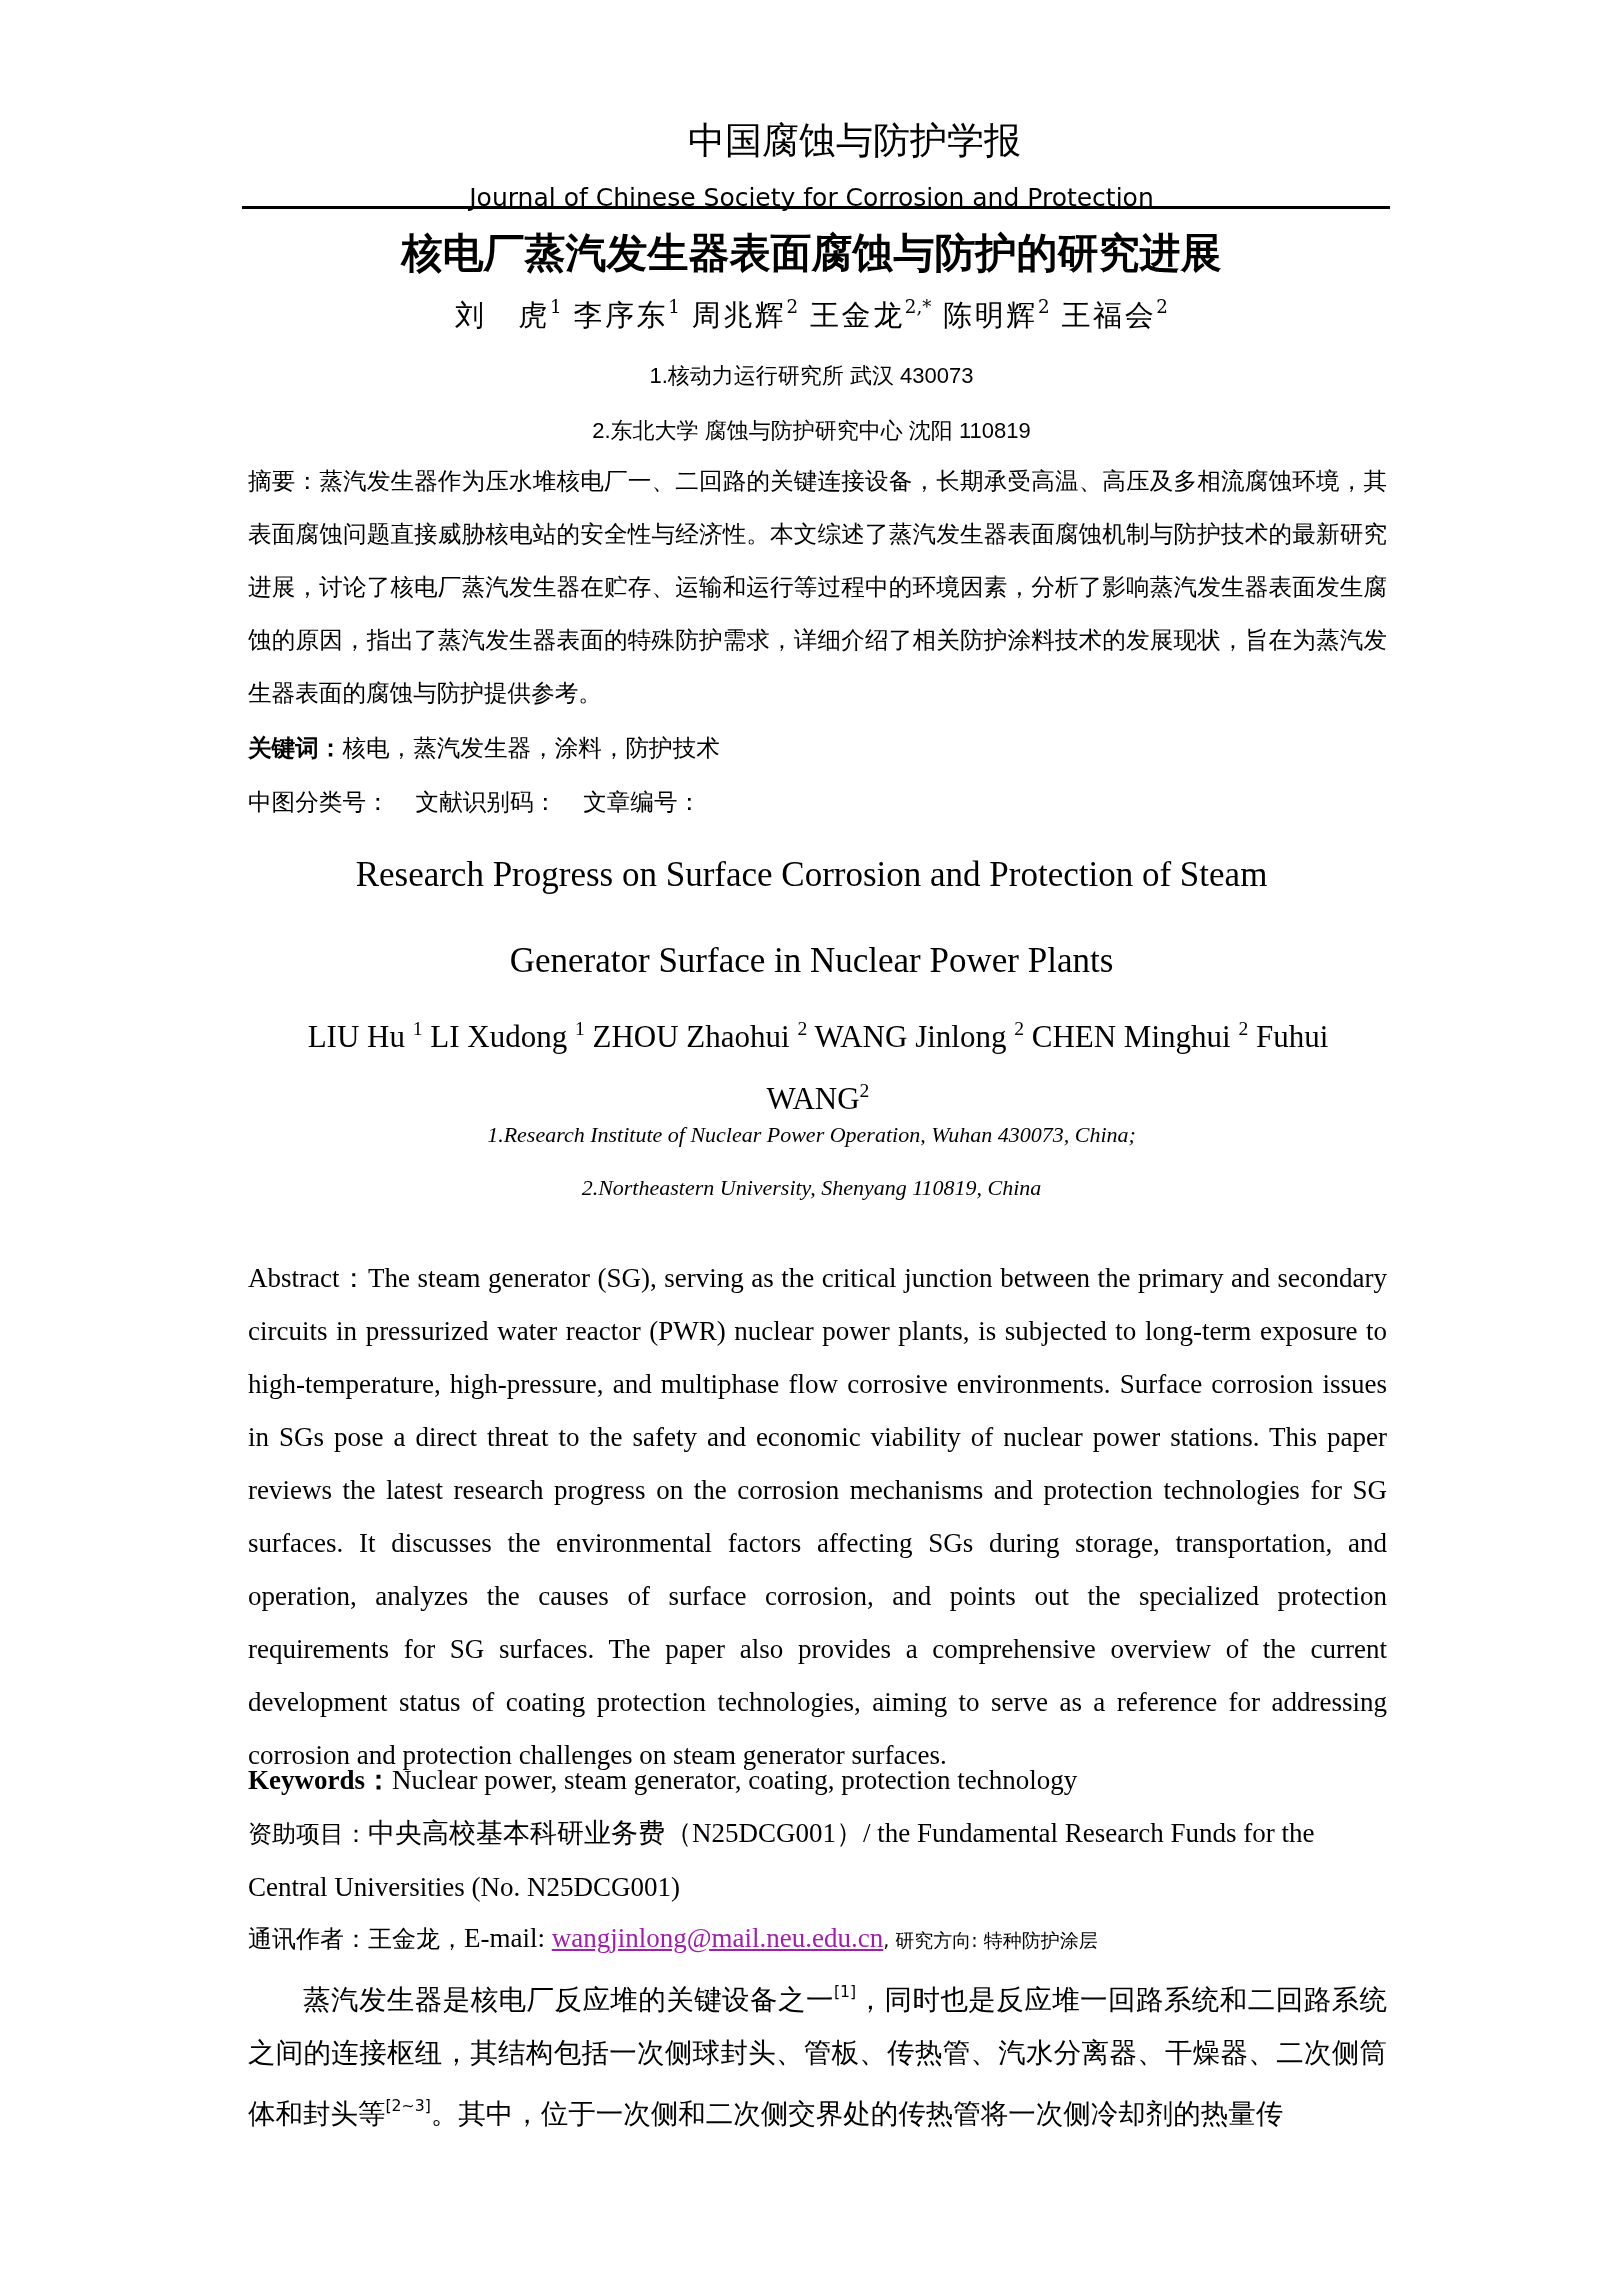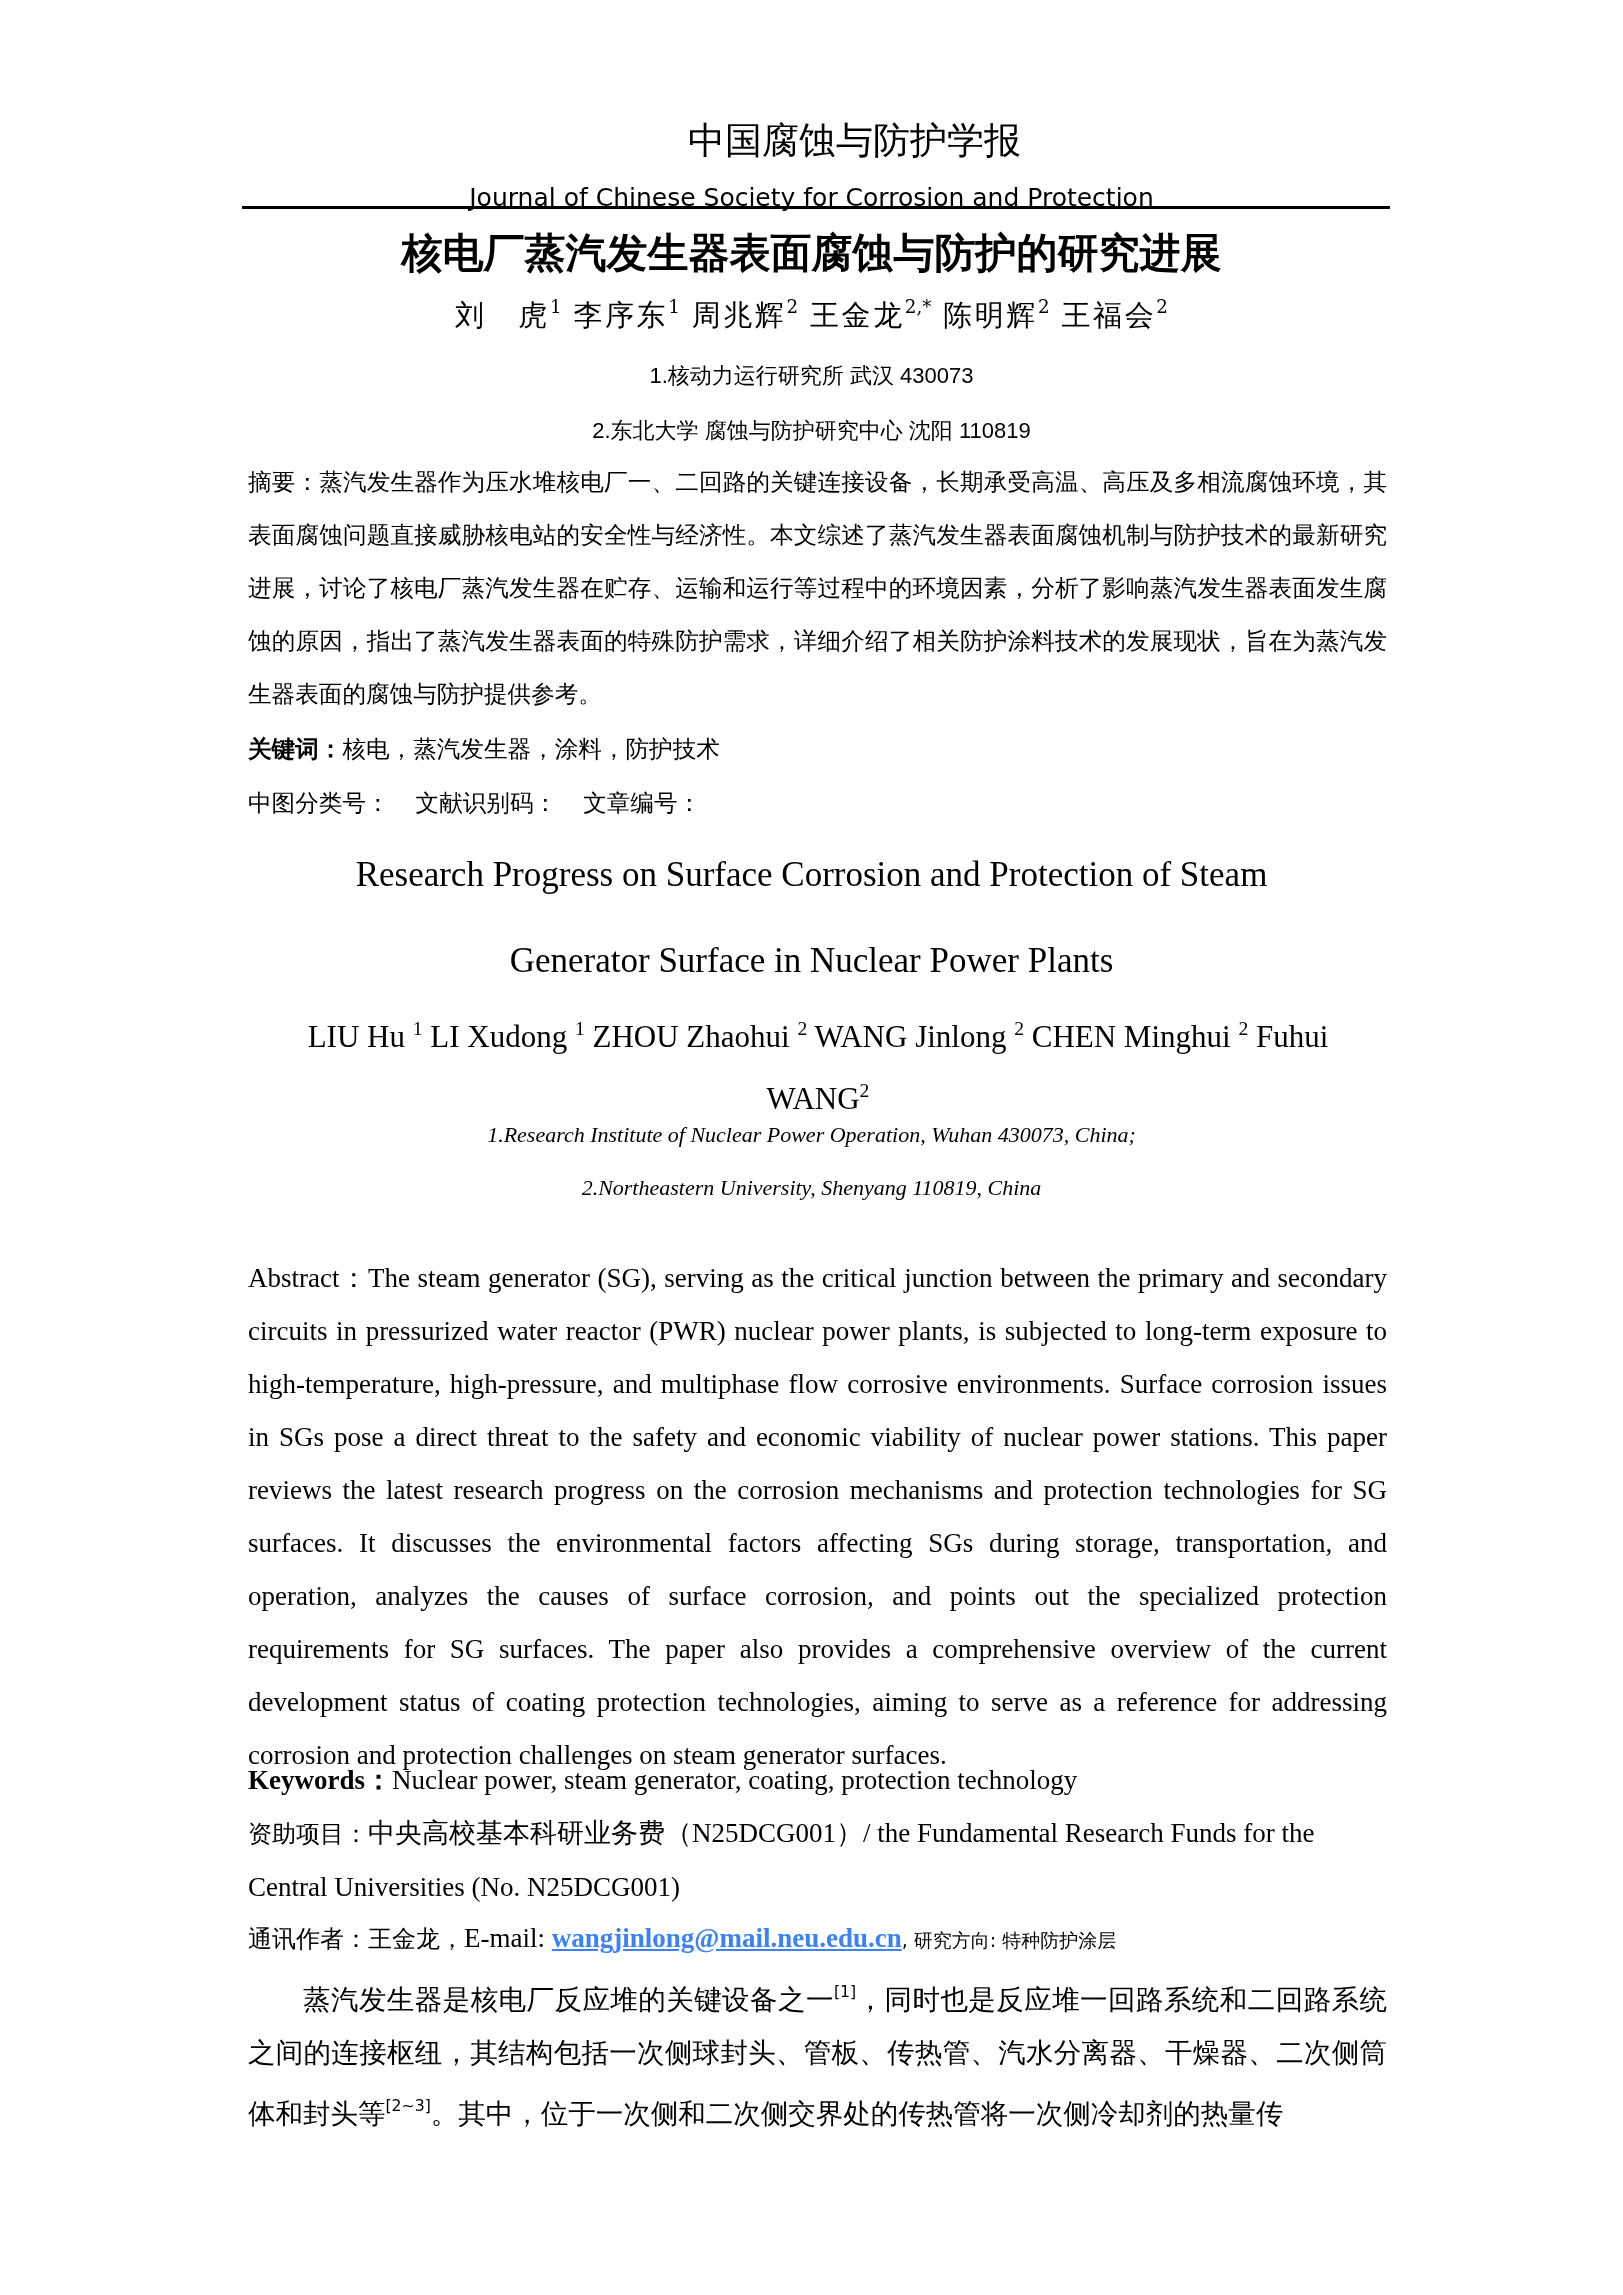--- a/index.html
+++ b/index.html
@@ -8,28 +8,28 @@
   .center { left: 0; width: 1623px; text-align: center; }
   .col { left: 248px; width: 1139px; }
   .sans { font-family: "DejaVu Sans", sans-serif; }
   .journal-cn { top: 116px; font-size: 37px; font-family: "DejaVu Sans", sans-serif; font-weight: 300; padding-left: 43px; }
   .journal-en { top: 183px; font-size: 25px; font-family: "DejaVu Sans", sans-serif; }
   .rule { left: 242px; width: 1148px; top: 206px; height: 3.3px; background: #000; }
   .title-cn { top: 226px; font-size: 41px; font-family: "DejaVu Sans", sans-serif; font-weight: bold; }
   .authors-cn { top: 296px; font-size: 29px; font-family: "DejaVu Serif", serif; letter-spacing: 2.6px; }
   .authors-cn sup { font-size: 18.3px; vertical-align: 11.8px; letter-spacing: 0; }
   .affil-cn { font-size: 22px; font-family: Liberation Sans, sans-serif; }
-  .p-cn { font-size: 23.6px; font-family: Liberation Serif, serif; line-height: 53px; text-align: justify; text-align-last: left; }
+  .p-cn { font-size: 23.6px; font-family: Liberation Mono, monospace; line-height: 53px; text-align: justify; text-align-last: left; }
   .kw-label { font-weight: bold; }
   .title-en { font-size: 35px; font-family: "Liberation Serif", serif; line-height: 86px; }
   .authors-en { font-size: 31px; font-family: "Liberation Serif", serif; line-height: 54px; }
   .authors-en sup { font-size: 19.6px; vertical-align: 11.8px; }
   .affil-en { font-size: 22px; font-family: "Liberation Serif", serif; font-style: italic; }
   .p-en { font-size: 27px; font-family: "Liberation Serif", serif; line-height: 53px; text-align: justify; text-align-last: left; }
-  .email-link { text-decoration: underline; color: #3b82f6; font-weight: bold; }
+  .email-link { text-decoration: underline; color: #a21caf; }
   .body-cn { font-size: 27.5px; font-family: "DejaVu Sans", sans-serif; line-height: 53px; text-align: justify; text-indent: 55px; }
   .body-cn sup { font-size: 15.7px; vertical-align: 11.8px; }
 </style>
 </head>
 <body>
 
 <div class="abs center journal-cn">中国腐蚀与防护学报</div>
 <div class="abs center journal-en">Journal of Chinese Society for Corrosion and Protection</div>
 <div class="abs rule"></div>
 

